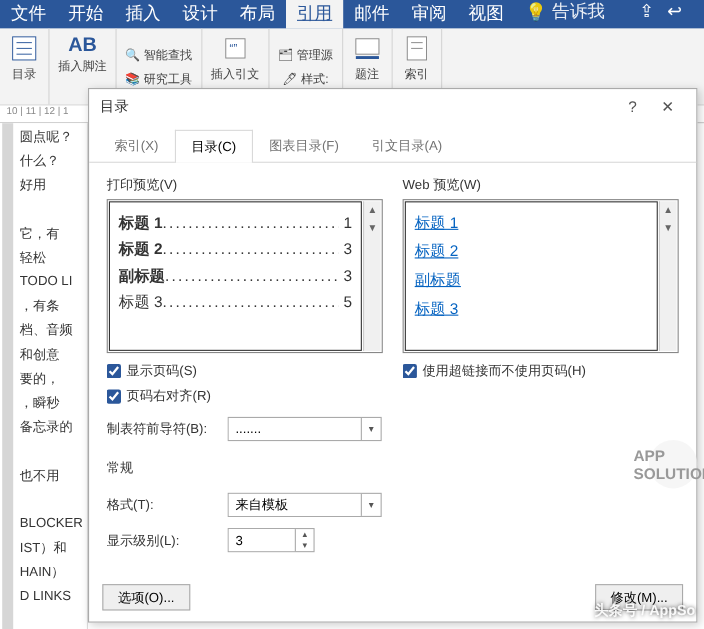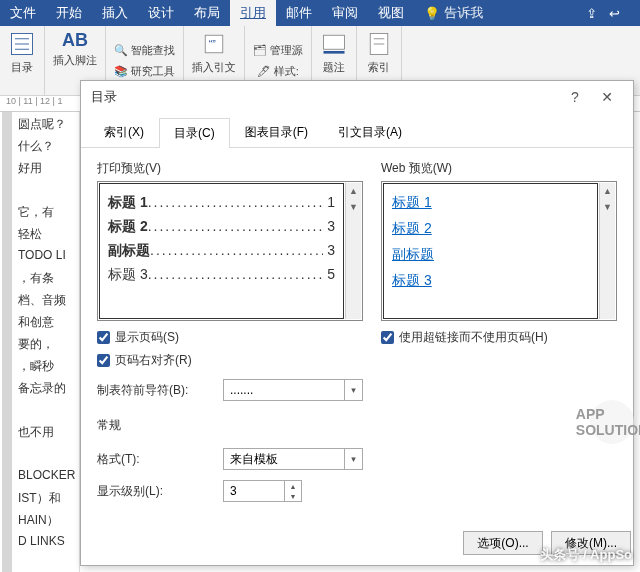--- a/index.html
+++ b/index.html
@@ -1,19 +1,19 @@
 <!DOCTYPE html>
 <html><head>
 <meta charset="utf-8">
 <style>
 * { box-sizing: border-box; margin: 0; padding: 0; font-family: "Microsoft YaHei", sans-serif; }
 body { width: 640px; height: 572px; overflow: hidden; background: #fff; position: relative; }
 
 
-.ribbon-tabs { background: #2b579a; height: 26px; display: flex; align-items: center; color: #fff; font-size: 13px; }
+.ribbon-tabs { background: #2b579a; height: 26px; display: flex; align-items: flex-start; color: #fff; font-size: 16px; }
 .ribbon-tabs .tab { padding: 0 10px; height: 26px; line-height: 26px; cursor: pointer; }
 .ribbon-tabs .tab.active { background: #f3f3f3; color: #2b579a; text-decoration: underline; }
 .ribbon-tabs .tell { display: flex; align-items: center; gap: 4px; padding: 0 10px; opacity: 0.9; }
 .ribbon-tabs .right-icons { margin-left: auto; display: flex; gap: 12px; padding-right: 20px; }
 .ribbon-content { background: #f3f3f3; height: 70px; border-bottom: 1px solid #d4d4d4; display: flex; }
 .rgroup { border-right: 1px solid #d4d4d4; padding: 4px 8px; display: flex; flex-direction: column; align-items: center; font-size: 11px; color: #444; }
 .rgroup .big { display: flex; flex-direction: column; align-items: center; gap: 2px; cursor: pointer; }
 .rgroup .big svg { width: 28px; height: 28px; }
 .rgroup .small { display: flex; align-items: center; gap: 3px; cursor: pointer; font-size: 11px; }
 
@@ -22,50 +22,50 @@
 .doc-strip { position: absolute; left: 0; top: 112px; bottom: 0; width: 80px; background: #fff; border-right: 1px solid #ddd; }
 .doc-strip .sel { position: absolute; left: 2px; top: 0; width: 10px; bottom: 0; background: #d6d6d6; }
 .doc-strip .line { position: absolute; left: 18px; font-size: 12px; color: #333; white-space: nowrap; }
 
 
 .dialog { position: absolute; left: 80px; top: 80px; right: 6px; bottom: 6px; background: #fff; border: 1px solid #aaa; box-shadow: 2px 2px 8px rgba(0,0,0,.2); display: flex; flex-direction: column; }
 .dlg-title { height: 32px; display: flex; align-items: center; padding: 0 10px; font-size: 13px; color: #333; }
 .dlg-title .sp { flex: 1; }
 .dlg-title .btn { width: 32px; height: 32px; display: flex; align-items: center; justify-content: center; cursor: pointer; font-size: 14px; color: #555; }
 .dlg-tabs { display: flex; padding: 4px 8px 0; gap: 0; border-bottom: 1px solid #d9d9d9; font-size: 12px; }
-.dlg-tabs .dtab { padding: 6px 14px; border: 1px solid transparent; border-bottom: none; cursor: pointer; color: #000000; }
+.dlg-tabs .dtab { padding: 6px 14px; border: 1px solid transparent; border-bottom: none; cursor: pointer; color: #737373; }
 .dlg-tabs .dtab.active { border-color: #d9d9d9; background: #fff; position: relative; top: 1px; color: #000; }
 .dlg-body { flex: 1; padding: 12px 16px; font-size: 12px; color: #333; display: flex; flex-direction: column; }
 .preview-row { display: flex; gap: 18px; }
 .pv-col { flex: 1; display: flex; flex-direction: column; }
 .pv-col > label { margin-bottom: 4px; }
 .pv-box { border: 1px solid #888; height: 140px; position: relative; background: #fff; }
 .pv-box .inner { position: absolute; inset: 1px 18px 1px 1px; border: 1px solid #333; padding: 10px 8px; overflow: hidden; }
 .scrollbar { position: absolute; right: 1px; top: 1px; bottom: 1px; width: 16px; background: #f0f0f0; border-left: 1px solid #ccc; }
 .scrollbar .arrow { height: 16px; display: flex; align-items: center; justify-content: center; font-size: 9px; color: #666; cursor: pointer; }
 .pv-line { display: flex; font-family: SimSun, serif; font-size: 14px; margin-bottom: 6px; }
 .pv-line .t { white-space: nowrap; }
 .pv-line .dots { flex: 1; overflow: hidden; letter-spacing: 2px; }
 .pv-line .n { width: 12px; text-align: right; }
 .pv-line.b .t { font-weight: bold; }
 .web-link { color: #0563c1; text-decoration: underline; cursor: pointer; display: block; margin-bottom: 8px; font-size: 14px; }
 .opts { margin-top: 8px; display: flex; flex-direction: column; gap: 6px; }
 .chk { display: flex; align-items: center; gap: 5px; cursor: pointer; }
 .chk input { accent-color: #2b579a; }
-.field-row { display: flex; align-items: center; gap: 26px; margin-top: 10px; }
+.field-row { display: flex; align-items: center; gap: 10px; margin-top: 10px; }
 .field-row label { width: 100px; }
 .combo { display: flex; border: 1px solid #aaa; height: 22px; background: #fff; }
 .combo input { border: none; padding: 0 6px; font-size: 12px; width: 120px; outline: none; }
 .combo .dd { width: 18px; border-left: 1px solid #aaa; display: flex; align-items: center; justify-content: center; font-size: 9px; cursor: pointer; color: #555; }
 .spinner { display: flex; border: 1px solid #aaa; height: 22px; }
 .spinner input { border: none; width: 60px; padding: 0 6px; font-size: 12px; outline: none; }
 .spinner .sp-btns { display: flex; flex-direction: column; border-left: 1px solid #aaa; }
 .spinner .sp-btns div { height: 10px; width: 16px; font-size: 7px; display: flex; align-items: center; justify-content: center; cursor: pointer; color: #555; }
 .section-label { margin-top: 16px; margin-bottom: 4px; }
-.dlg-buttons { display: flex; justify-content: flex-end; gap: 8px; padding: 10px 2px; }
+.dlg-buttons { display: flex; justify-content: space-between; gap: 8px; padding: 10px 12px; }
 .dlg-buttons button { min-width: 80px; height: 24px; border: 1px solid #aaa; background: #efefef; font-size: 12px; cursor: pointer; }
 
 .watermark { position: absolute; right: 8px; bottom: 8px; font-size: 13px; color: rgba(255,255,255,.92); text-shadow: 0 0 4px rgba(0,0,0,.7); font-weight: bold; pointer-events: none; }
 .app-badge { position: absolute; right: 6px; top: 400px; width: 44px; height: 44px; border-radius: 22px; background: rgba(240,240,240,.6); display: flex; align-items: center; justify-content: center; font-size: 14px; color: #999; font-weight: bold; pointer-events: none; }
 </style>
 </head>
 <body>
 
 <div class="ribbon-tabs">
   <div class="tab">文件</div>

